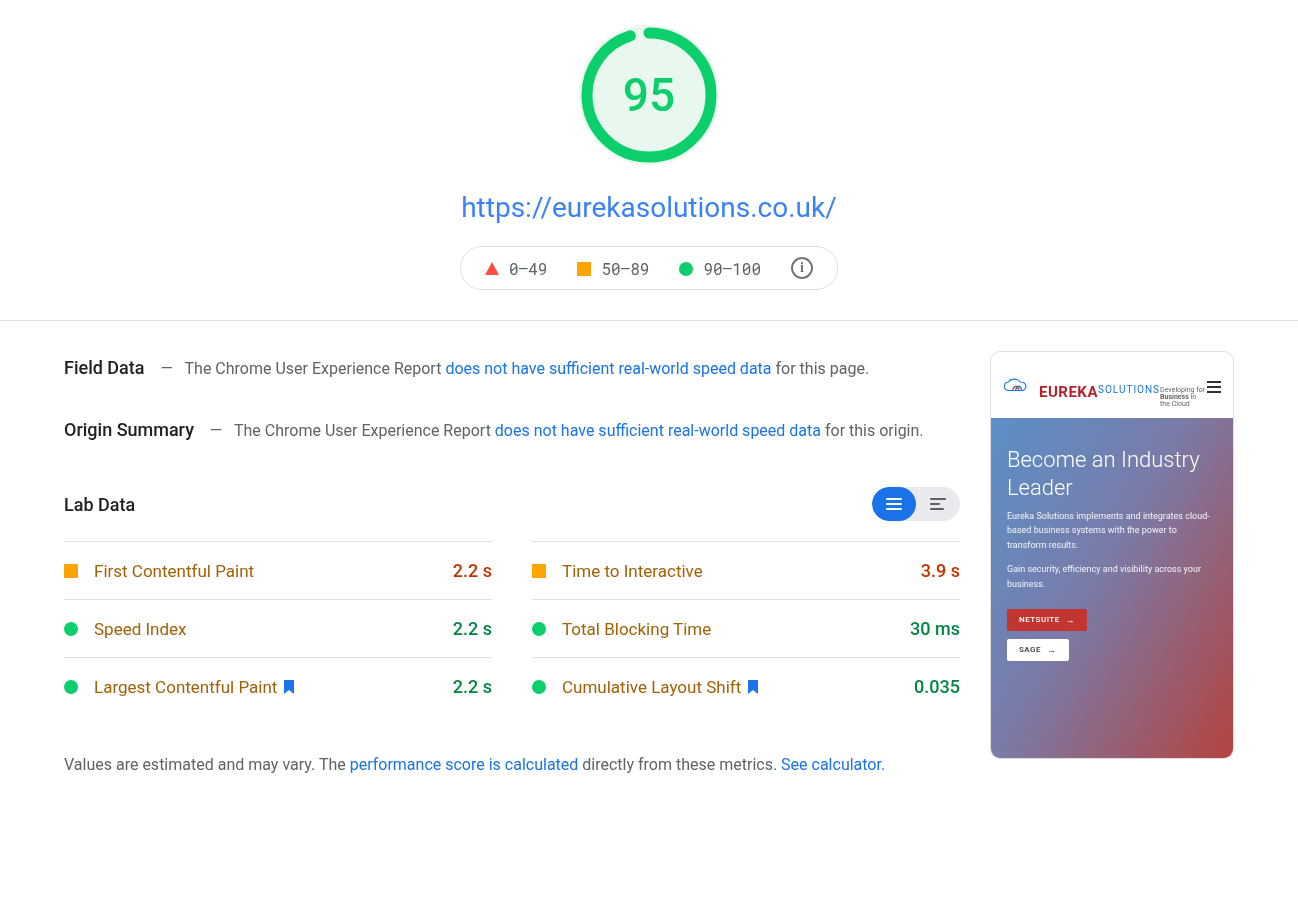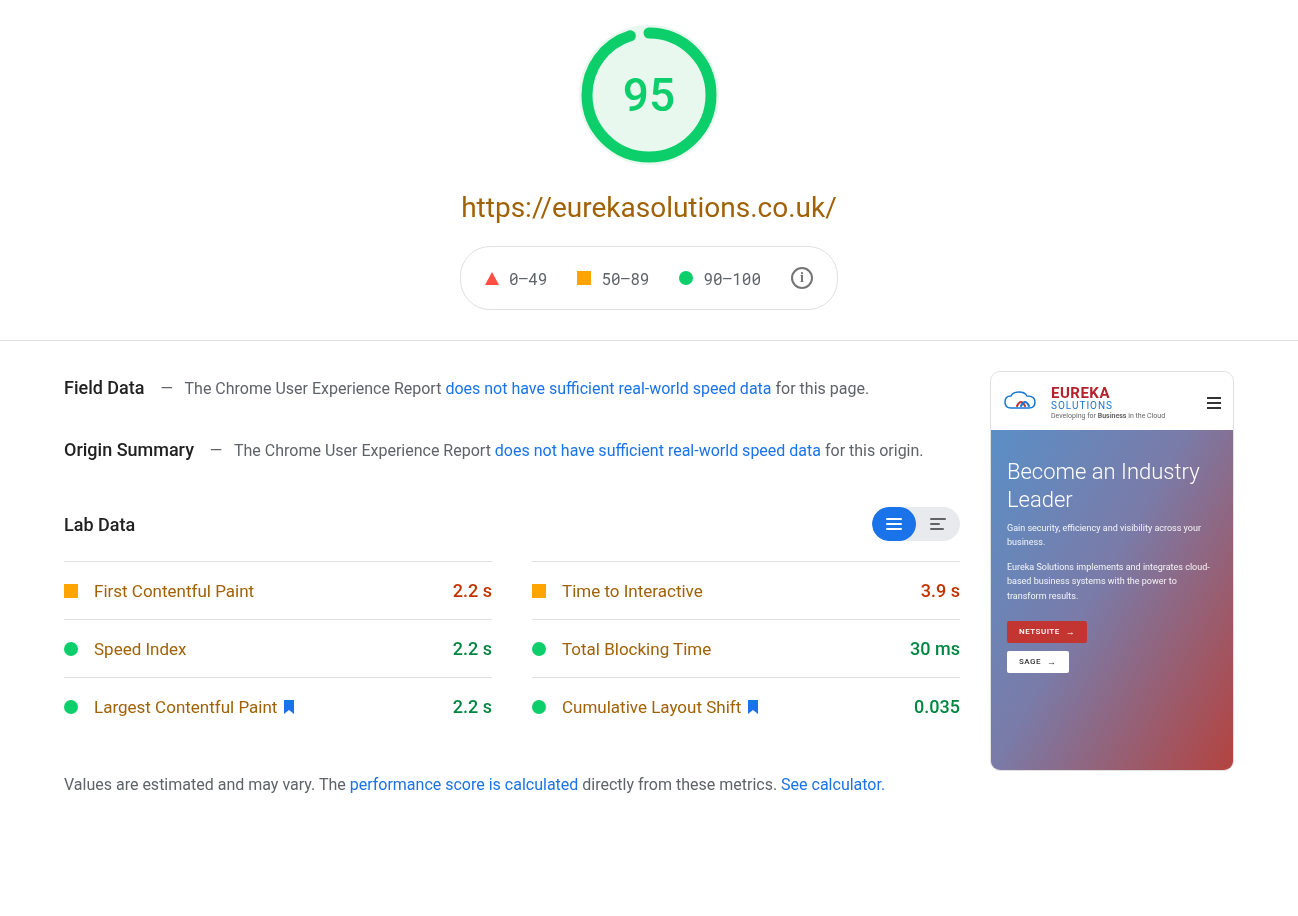--- a/index.html
+++ b/index.html
@@ -43,31 +43,31 @@
       position: absolute;
       top: 50%;
       left: 50%;
       transform: translate(-50%, -50%);
       font-size: 46px;
       font-weight: 500;
       color: #0cce6b;
     }
     .audited-url {
       font-size: 28px;
-      color: #a16207;
+      color: #3b82f6;
       margin-top: 22px;
       font-weight: 400;
     }
     .score-scale {
       display: inline-flex;
-      align-items: center;
+      align-items: flex-end;
       gap: 30px;
       border: 1px solid #e0e0e0;
       border-radius: 30px;
-      padding: 20px 24px;
+      padding: 10px 24px;
       margin-top: 22px;
       font-family: "Roboto Mono", monospace;
       font-size: 16px;
       color: #5f6368;
     }
     .scale-item {
       display: inline-flex;
       align-items: center;
       gap: 10px;
     }
@@ -236,22 +236,23 @@
       display: flex;
       align-items: center;
       gap: 6px;
     }
     .preview-logo-icon {
       width: 42px;
       height: 26px;
     }
     .preview-logo-text {
       display: flex;
-      flex-direction: column;
+      flex-direction: row;
       line-height: 1;
+      margin-top: 19px;
     }
     .preview-brand {
       font-size: 15px;
       font-weight: 700;
       color: #b4232c;
       letter-spacing: 0.5px;
     }
     .preview-brand-sub {
       font-size: 10px;
       color: #1976d2;
@@ -445,22 +446,22 @@
           </div>
         </div>
         <div class="hamburger">
           <span></span>
             <span></span>
             <span></span>
         </div>
       </div>
       <div class="preview-body">
         <div class="preview-heading">Become an Industry Leader</div>
+        <div class="preview-para">Eureka Solutions implements and integrates cloud-based business systems with the power to transform results.</div>
         <div class="preview-para">Gain security, efficiency and visibility across your business.</div>
-        <div class="preview-para">Eureka Solutions implements and integrates cloud-based business systems with the power to transform results.</div>
         <div>
           <span class="preview-btn red">
               <span>NETSUITE</span>
               <span class="arrow">→</span>
             </span>
         </div>
         <div>
           <span class="preview-btn white">
               <span>SAGE</span>
               <span class="arrow">→</span>

